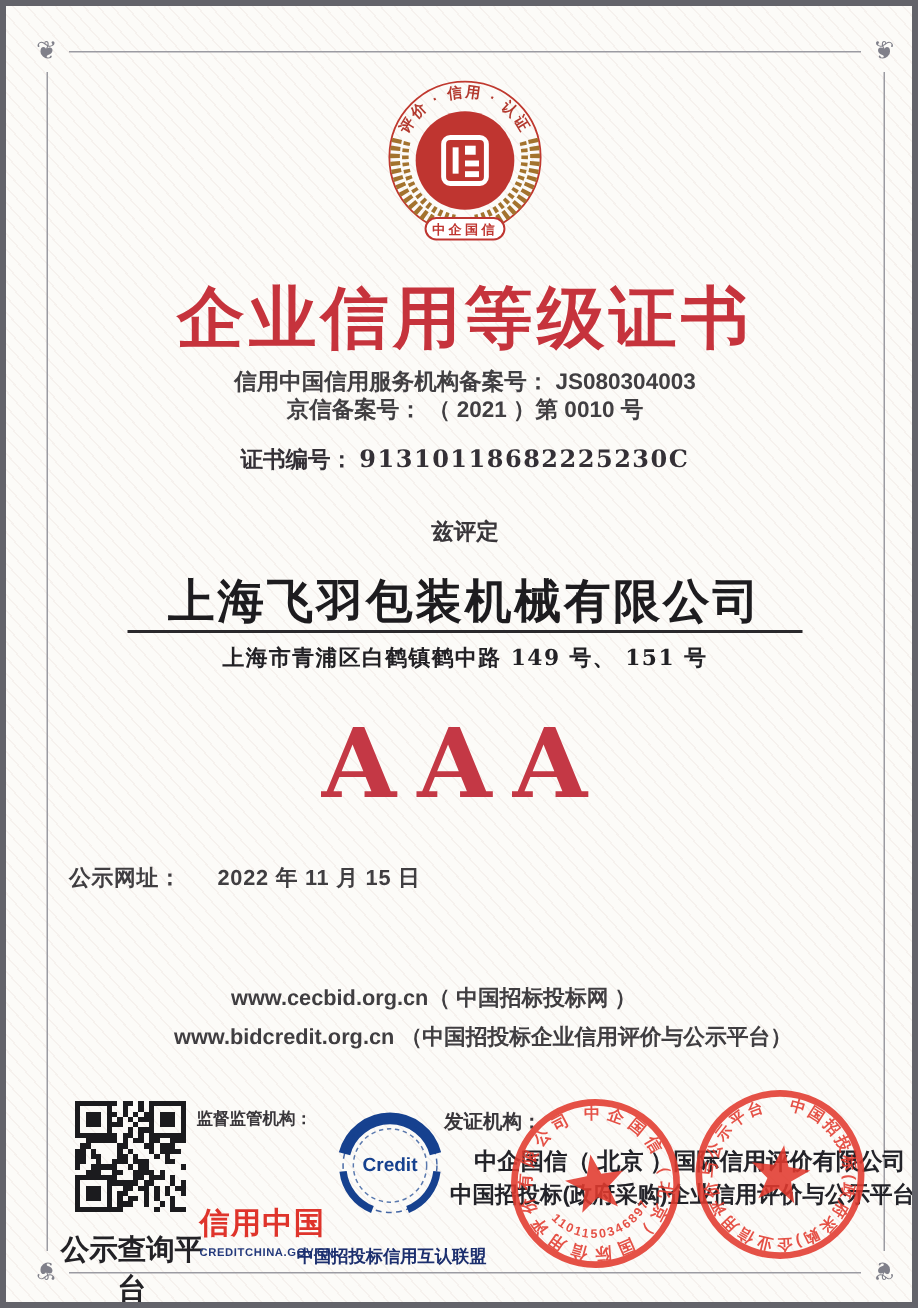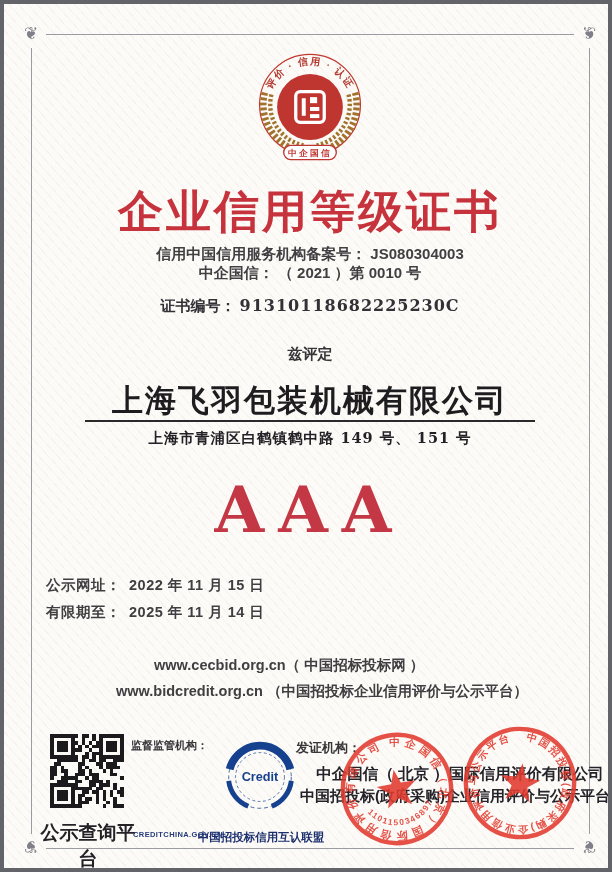--- a/index.html
+++ b/index.html
@@ -37,21 +37,21 @@
   #company-underline{left:81px;top:416px;width:450px;height:0;border-bottom:2px solid #2a292c;}
   #company-address{
     left:0;top:425px;width:612px;text-align:center;
     font-family:"DejaVu Serif", serif;font-size:14.5px;font-weight:bold;color:#222125;letter-spacing:1px;
   }
   #rating{
     left:0;top:468px;width:612px;text-align:center;
     font-family:"DejaVu Serif", serif;font-size:64px;font-weight:bold;color:#c43845;letter-spacing:14px;
   }
   .detail-row{position:absolute;left:42px;font-size:14.5px;font-weight:bold;color:#403e41;letter-spacing:.5px;}
-  .detail-row .val{margin-left:8px;text-align:center;}
+  .detail-row .val{margin-left:24px;text-align:center;}
   .site-extra{position:absolute;left:112px;font-size:14.5px;font-weight:bold;color:#403e41;}
   
   #qr-code{left:46px;top:730px;width:74px;height:74px;}
   #qr-caption{left:32px;top:816px;width:104px;text-align:center;font-size:19px;font-weight:bold;color:#232226;}
   #supervisor-label{left:127px;top:734px;font-size:11px;font-weight:bold;color:#39363a;}
   #creditchina-logo{left:129px;top:798px;font-size:20px;font-weight:900;color:#df342b;letter-spacing:1px;}
   #creditchina-url{left:129px;top:826px;font-size:7.5px;font-weight:bold;color:#243a7c;letter-spacing:.4px;}
   #credit-logo{left:212px;top:726px;width:88px;height:96px;}
   #alliance-caption{left:172px;top:826px;width:170px;text-align:center;font-size:11.5px;font-weight:bold;color:#1c2f6e;}
   #issuer-label{left:292px;top:735px;font-size:13px;font-weight:bold;color:#39363a;}
@@ -107,40 +107,37 @@
     </svg>
   </div>
 
   <div class="abs" id="cert-title">企业信用等级证书</div>
 
   <div class="abs reg-line" style="top:241px;">
     <span>信用中国信用服务机构备案号：</span>
     <span>JS080304003</span>
   </div>
   <div class="abs reg-line" style="top:260px;">
-    <span>中企国信：</span>
+    <span>京信备案号：</span>
     <span>（ 2021 ）第 0010 号</span>
   </div>
 
   <div class="abs" id="cert-no-row">
     <span>证书编号：</span>
     <span class="num">91310118682225230C</span>
   </div>
 
   <div class="abs" id="evaluation-intro">兹评定</div>
   <div class="abs" id="company-name">上海飞羽包装机械有限公司</div>
   <div class="abs" id="company-underline"></div>
   <div class="abs" id="company-address">上海市青浦区白鹤镇鹤中路 149 号、 151 号</div>
   <div class="abs" id="rating">AAA</div>
 
   <div class="detail-row" style="top:572px;">
     <span>公示网址：</span><span class="val">2022 年 11 月 15 日</span>
-  </div>
-  <div class="detail-row" style="top:599px;">
-    <span>有限期至：</span><span class="val">2025 年 11 月 14 日</span>
   </div>
   <div class="site-extra" style="top:652px;margin-left:38px;">www.cecbid.org.cn（ 中国招标投标网 ）</div>
   <div class="site-extra" style="top:678px;">www.bidcredit.org.cn （中国招投标企业信用评价与公示平台）</div>
 
   <div class="abs" id="qr-code">
     <svg id="qrsvg" viewBox="0 0 21 21" width="74" height="74" shape-rendering="crispEdges" fill="#1b1b1e">
         <rect x="0" y="0" width="1" height="1"></rect>
         <rect x="1" y="0" width="1" height="1"></rect>
         <rect x="2" y="0" width="1" height="1"></rect>
         <rect x="3" y="0" width="1" height="1"></rect>
@@ -382,20 +379,21 @@
         <rect x="8" y="20" width="1" height="1"></rect>
         <rect x="15" y="20" width="1" height="1"></rect>
         <rect x="18" y="20" width="1" height="1"></rect>
         <rect x="19" y="20" width="1" height="1"></rect>
         <rect x="20" y="20" width="1" height="1"></rect>
       </svg>
   </div>
   <div class="abs" id="qr-caption">公示查询平台</div>
 
   <div class="abs" id="supervisor-label">监督监管机构：</div>
+  <div class="abs" id="creditchina-logo">信用中国</div>
   <div class="abs" id="creditchina-url">CREDITCHINA.GOV.CN</div>
 
   <div class="abs" id="alliance-caption">中国招投标信用互认联盟</div>
   <div class="abs" id="credit-logo">
     <svg viewBox="0 0 90 96" width="88" height="94">
       <g fill="none" stroke="#16418f">
         <path d="M 14,40 A 32,32 0 0 1 76,40" stroke-width="8"></path>
         <circle cx="45" cy="48" r="32" stroke-width="1" stroke-dasharray="4 3" opacity=".8"></circle>
         <circle cx="45" cy="48" r="25" stroke-width="1" stroke-dasharray="3 2.5" opacity=".7"></circle>
         <path d="M 13,52 A 32,32 0 0 0 33,78" stroke-width="5"></path>

